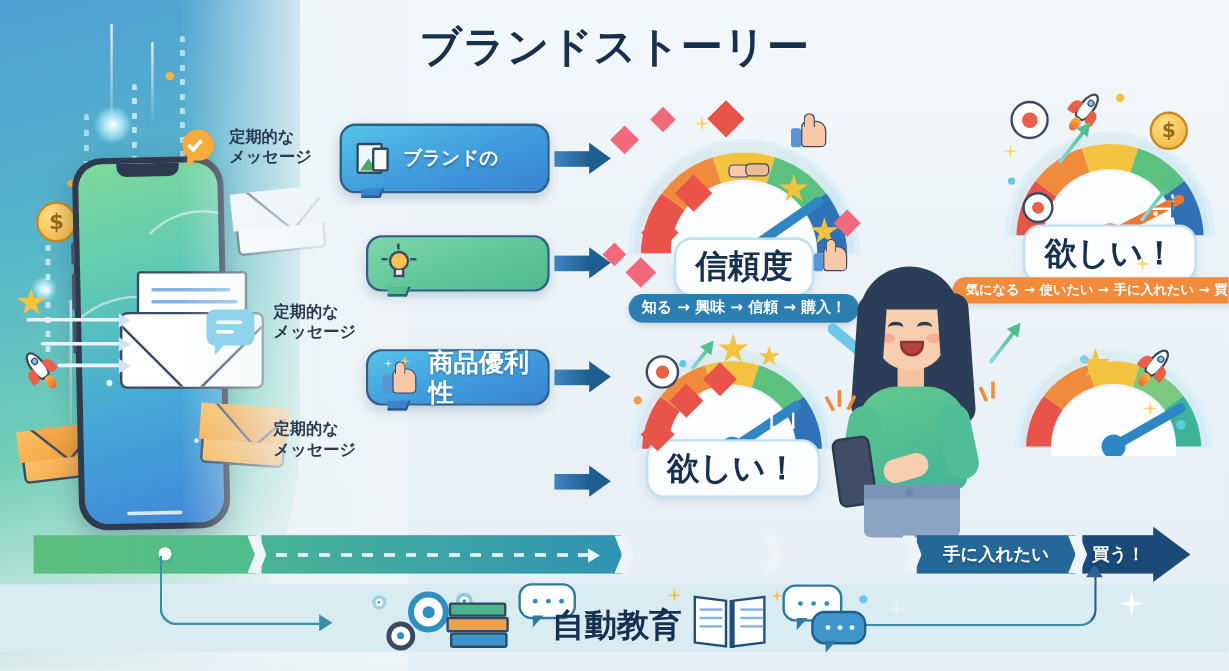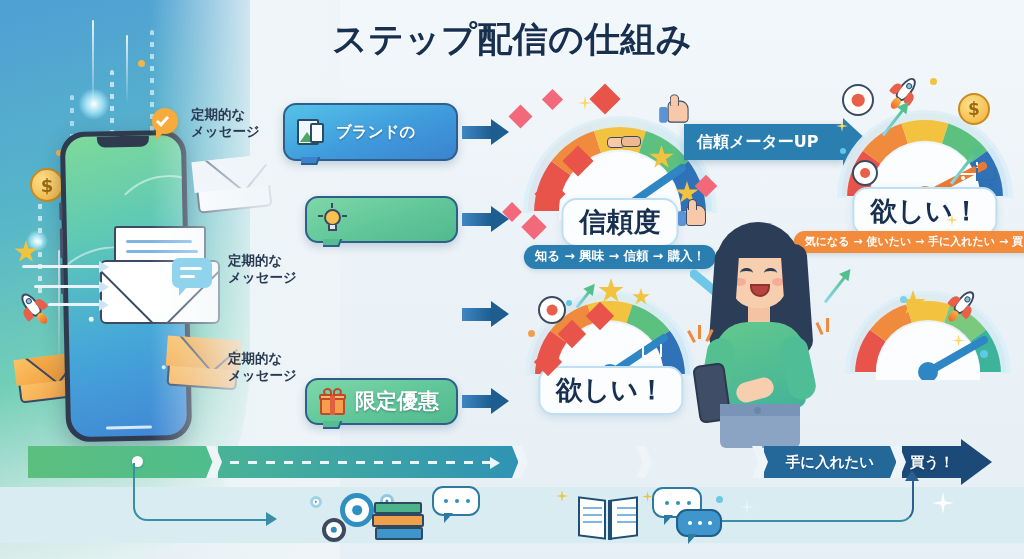--- a/index.html
+++ b/index.html
@@ -237,21 +237,21 @@
     <div class="body"></div>
       <div class="flap"></div>
   </div>
 
   <div class="flowline" style="left:22px;top:265px;width:84px;"></div>
   <div class="flowline" style="left:34px;top:285px;width:72px;"></div>
   <div class="flowline" style="left:48px;top:303px;width:58px;"></div>
 
   <div class="left-fade"></div>
 
-  <div class="title">ステップ配信の仕組み</div>
+  <div class="title">ブランドストーリー</div>
 
   <div class="chk" style="left:152px;top:108px;"></div>
   <div class="pm" style="left:191px;top:106px;">
     <div>定期的な</div>
     <div>メッセージ</div>
   </div>
 
   <div class="minibub" style="left:172px;top:258px;">
     <i style="top:9px;width:22px;"></i>
       <i style="top:17px;width:15px;"></i>
@@ -284,33 +284,35 @@
     <div class="bub-ico" style="width:26px;height:28px;">
       <div style="position:absolute;left:5px;top:3px;width:17px;height:17px;border-radius:50%;background:#f8c150;border:2px solid #3b4a63;box-sizing:border-box;"></div>
       <div style="position:absolute;left:9px;top:19px;width:9px;height:6px;background:#e3e9ef;border:2px solid #3b4a63;border-top:0;box-sizing:border-box;"></div>
       <div style="position:absolute;left:12px;top:-3px;width:2px;height:5px;background:#3b4a63;"></div>
       <div style="position:absolute;left:-1px;top:9px;width:5px;height:2px;background:#3b4a63;"></div>
       <div style="position:absolute;left:23px;top:9px;width:5px;height:2px;background:#3b4a63;"></div>
     </div>
   </div>
   <div class="arrow-r" style="left:462px;top:213px;width:30px;"></div>
 
+  <div class="bub bub-blue" style="left:305px;top:291px;width:153px;height:47px;">
+    <div class="tail"></div>
+    <div class="bub-ico" style="width:29px;height:30px;">
+      <div class="thumb" style="left:0;top:4px;width:29px;height:24px;">
+        <div class="pad"></div>
+          <div class="hand"></div>
+          <div class="up"></div>
+      </div>
+      <div class="spark" style="left:14px;top:-3px;width:9px;height:9px;background:#ffd66b;"></div>
+      <div class="spark" style="left:1px;top:0;width:7px;height:7px;background:#ffe79a;"></div>
+    </div>
+    <div class="bub-label" style="font-size:21px;">商品優利性</div>
+  </div>
   <div class="arrow-r" style="left:462px;top:308px;width:30px;"></div>
 
-  <div class="bub bub-green" style="left:305px;top:378px;width:153px;height:47px;">
-    <div class="tail"></div>
-    <div class="bub-ico" style="width:27px;height:26px;">
-      <div style="position:absolute;left:1px;top:8px;width:25px;height:18px;background:#f4a04a;border:2px solid #c0482f;border-radius:2px;box-sizing:border-box;"></div>
-      <div style="position:absolute;left:0;top:5px;width:27px;height:6px;background:#f8b964;border:2px solid #c0482f;border-radius:2px;box-sizing:border-box;"></div>
-      <div style="position:absolute;left:11px;top:5px;width:5px;height:21px;background:#e25f3d;"></div>
-      <div style="position:absolute;left:4px;top:-1px;width:9px;height:8px;border:2px solid #c0482f;border-radius:50% 50% 0 50%;box-sizing:border-box;"></div>
-      <div style="position:absolute;left:14px;top:-1px;width:9px;height:8px;border:2px solid #c0482f;border-radius:50% 50% 50% 0;box-sizing:border-box;"></div>
-    </div>
-    <div class="bub-label" style="font-size:21px;">限定優惠</div>
-  </div>
   <div class="arrow-r" style="left:462px;top:395px;width:30px;"></div>
 
   <div class="gauge" style="left:515px;top:105px;width:210px;height:150px;">
     <svg class="dial" viewBox="0 0 210 115" width="210" height="115">
       <g transform="translate(105,106)">
         <path d="M-92,0 A92,92 0 0,1 -74.4,-54.1 L-49.6,-36 A61,61 0 0,0 -61,0 Z" fill="#e8544a"></path>
         <path d="M-74.4,-54.1 A92,92 0 0,1 -28.4,-87.5 L-18.9,-58.3 A61,61 0 0,0 -49.6,-36 Z" fill="#f08a3c"></path>
         <path d="M-28.4,-87.5 A92,92 0 0,1 28.4,-87.5 L18.9,-58.3 A61,61 0 0,0 -18.9,-58.3 Z" fill="#f3c23f"></path>
         <path d="M28.4,-87.5 A92,92 0 0,1 74.4,-54.1 L49.6,-36 A61,61 0 0,0 18.9,-58.3 Z" fill="#5cc07f"></path>
         <path d="M74.4,-54.1 A92,92 0 0,1 92,0 L61,0 A61,61 0 0,0 49.6,-36 Z" fill="#2f72b8"></path>
@@ -368,23 +370,20 @@
     <div class="pad"></div>
       <div class="hand"></div>
       <div class="up"></div>
   </div>
   <div class="thumb" style="left:678px;top:200px;width:32px;height:26px;">
     <div class="pad"></div>
       <div class="hand"></div>
       <div class="up"></div>
   </div>
 
-  <div class="banner" style="left:684px;top:124px;">
-    <span>信頼メーターUP</span>
-  </div>
 
   <div class="gauge" style="left:830px;top:100px;width:190px;height:150px;">
     <svg class="dial" viewBox="0 0 190 105" width="190" height="105">
       <g transform="translate(95,96)">
         <path d="M-83,0 A83,83 0 0,1 -67.1,-48.8 L-44.7,-32.5 A55,55 0 0,0 -55,0 Z" fill="#e8544a"></path>
         <path d="M-67.1,-48.8 A83,83 0 0,1 -25.6,-78.9 L-17,-52.5 A55,55 0 0,0 -44.7,-32.5 Z" fill="#f08a3c"></path>
         <path d="M-25.6,-78.9 A83,83 0 0,1 25.6,-78.9 L17,-52.5 A55,55 0 0,0 -17,-52.5 Z" fill="#f3c23f"></path>
         <path d="M25.6,-78.9 A83,83 0 0,1 67.1,-48.8 L44.7,-32.5 A55,55 0 0,0 17,-52.5 Z" fill="#5cc07f"></path>
         <path d="M67.1,-48.8 A83,83 0 0,1 83,0 L55,0 A55,55 0 0,0 44.7,-32.5 Z" fill="#2f72b8"></path>
         <path d="M-88,2 A88,88 0 0,1 88,2 L78,2 A78,78 0 0,0 -78,2 Z" fill="#dceef8" opacity=".95"></path>
@@ -583,20 +582,21 @@
     <div class="book" style="left:0;top:12px;width:52px;height:13px;background:#f0a04a;"></div>
     <div class="book" style="left:3px;top:25px;width:48px;height:13px;background:#3e96cd;"></div>
   </div>
 
   <div class="chatb" style="left:432px;top:486px;width:48px;height:30px;">
     <i style="left:10px;"></i>
       <i style="left:21px;"></i>
       <i style="left:32px;"></i>
   </div>
 
+  <div class="band-label" style="left:460px;">自動教育</div>
 
   <div class="openbook" style="left:578px;top:498px;width:64px;height:44px;">
     <div class="ob-pg" style="left:0;transform:skewY(7deg);"></div>
     <div class="ob-pg" style="left:32px;transform:skewY(-7deg);"></div>
     <div style="position:absolute;left:30px;top:2px;width:4px;height:40px;background:#1f4f76;"></div>
     <div style="position:absolute;left:5px;top:9px;width:19px;height:2px;background:#7fb4e3;"></div>
     <div style="position:absolute;left:5px;top:16px;width:19px;height:2px;background:#7fb4e3;"></div>
     <div style="position:absolute;left:5px;top:23px;width:19px;height:2px;background:#7fb4e3;"></div>
     <div style="position:absolute;left:39px;top:9px;width:19px;height:2px;background:#7fb4e3;"></div>
     <div style="position:absolute;left:39px;top:16px;width:19px;height:2px;background:#7fb4e3;"></div>

